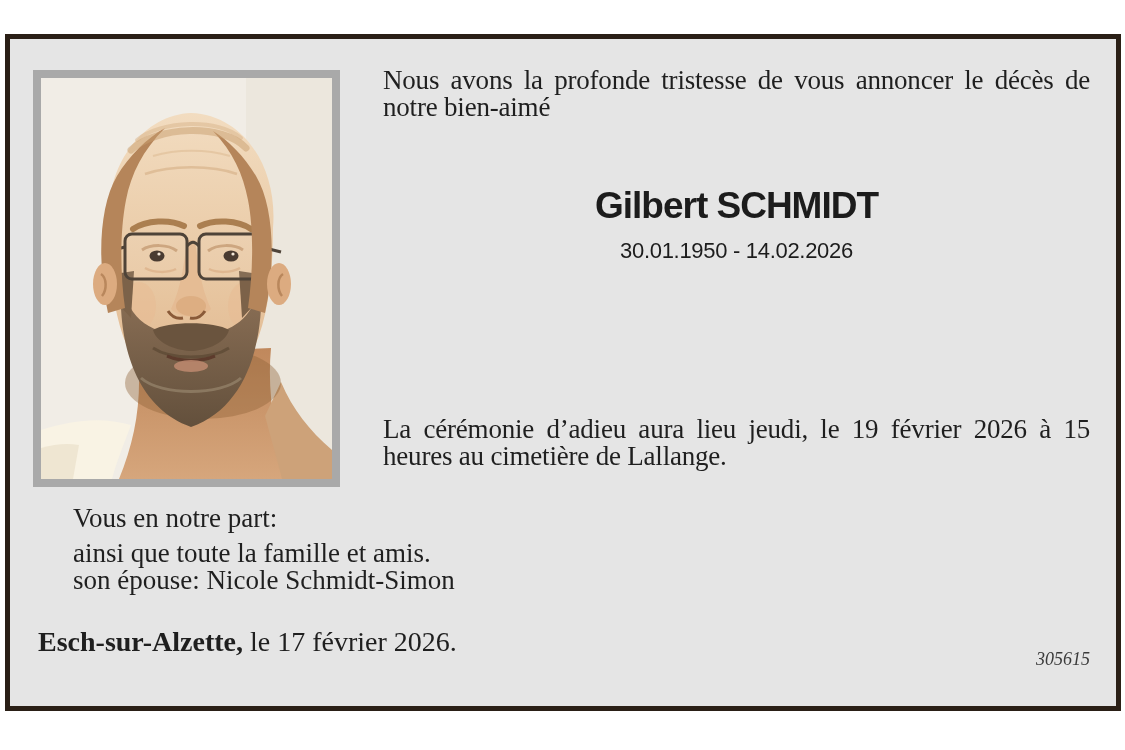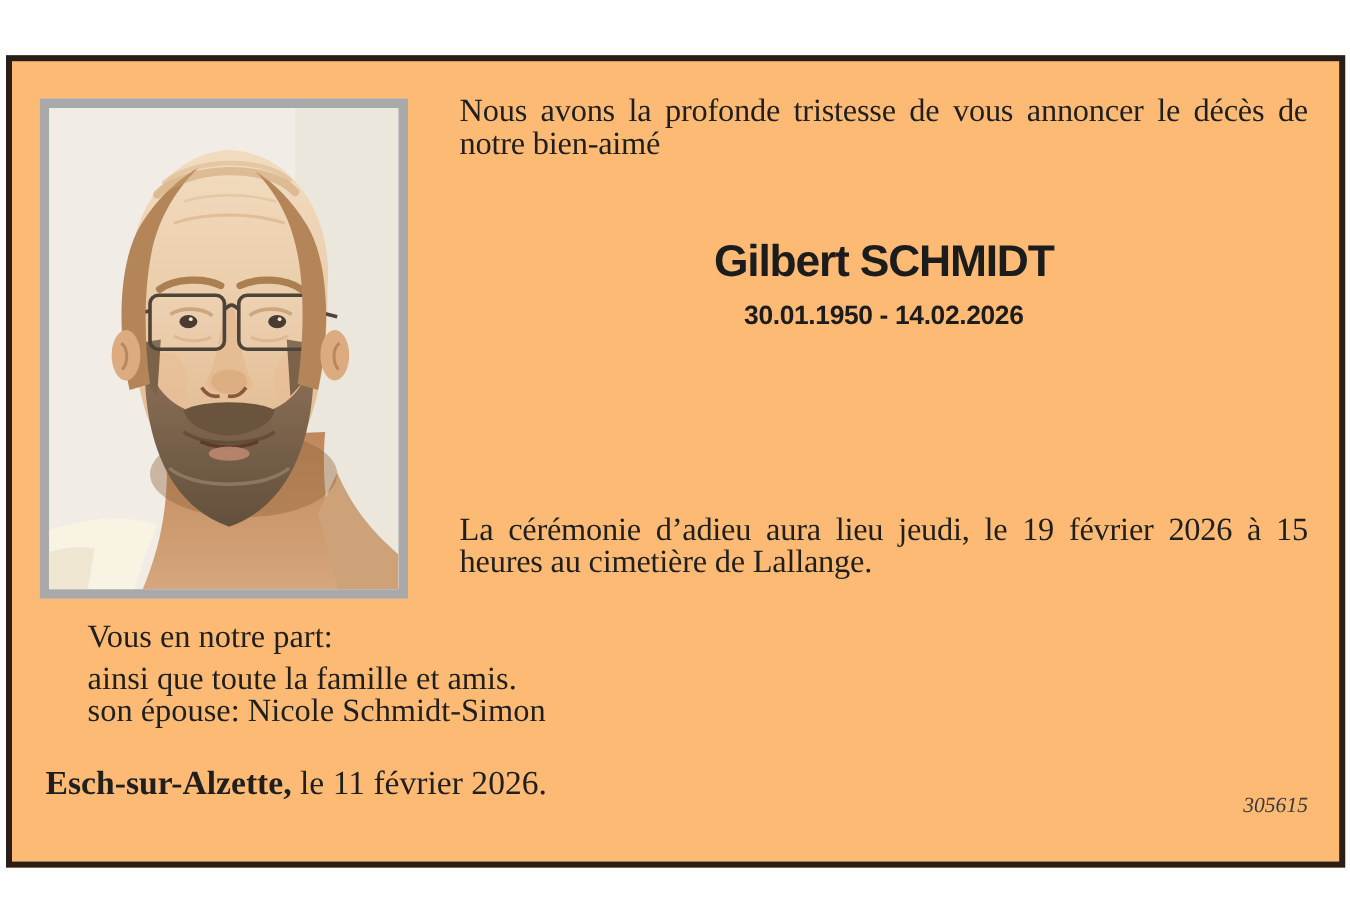--- a/index.html
+++ b/index.html
@@ -6,24 +6,24 @@
   .page{
     position:relative;
     width:1125px;height:750px;
     background:#ffffff;
     font-family:"Liberation Serif", serif;
     color:#1f1f1f;
     overflow:hidden;
   }
   .card{
     position:absolute;
-    left:5px;top:46px;
+    left:5px;top:34px;
     width:1106px;height:667px;
     border:5px solid #2a1f16;
-    background:#fdba74;
+    background:#e5e5e5;
   }
   .photo-frame{
     position:absolute;
     left:23px;top:31px;
     width:291px;height:401px;
     border:8px solid #a9a9a9;
     background:#f1ede6;
   }
   .photo-frame svg{display:block;width:291px;height:401px;}
   .para{
@@ -46,21 +46,21 @@
     font-size:37px;line-height:42px;
     letter-spacing:-1px;
     color:#1c1c1c;
     margin:0;
   }
   .life-dates{
     position:absolute;
     left:373px;top:200px;width:707px;
     text-align:center;
     font-family:"Liberation Sans", sans-serif;
-    font-weight:700;
+    font-weight:400;
     font-size:22px;line-height:24px;
     letter-spacing:-0.3px;
     color:#1c1c1c;
     margin:0;
   }
   .family{
     position:absolute;
     left:63px;top:466px;
     font-size:27px;line-height:27px;
   }
@@ -179,18 +179,18 @@
 
 
     <p class="para p-ceremony">La cérémonie d’adieu aura lieu jeudi, le 19 février 2026 à 15 heures au cimetière de Lallange.</p>
 
     <div class="family">
       <p class="heading">Vous en notre part:</p>
       <p class="line">ainsi que toute la famille et amis.</p>
       <p class="line">son épouse: Nicole Schmidt-Simon</p>
     </div>
 
-    <p class="dateline"><span class="place">Esch-sur-Alzette,</span> <span class="rest">le 11 février 2026.</span></p>
+    <p class="dateline"><span class="place">Esch-sur-Alzette,</span> <span class="rest">le 17 février 2026.</span></p>
 
     <p class="ref-number">305615</p>
 
   </div>
 </div>
 
 </body></html>

